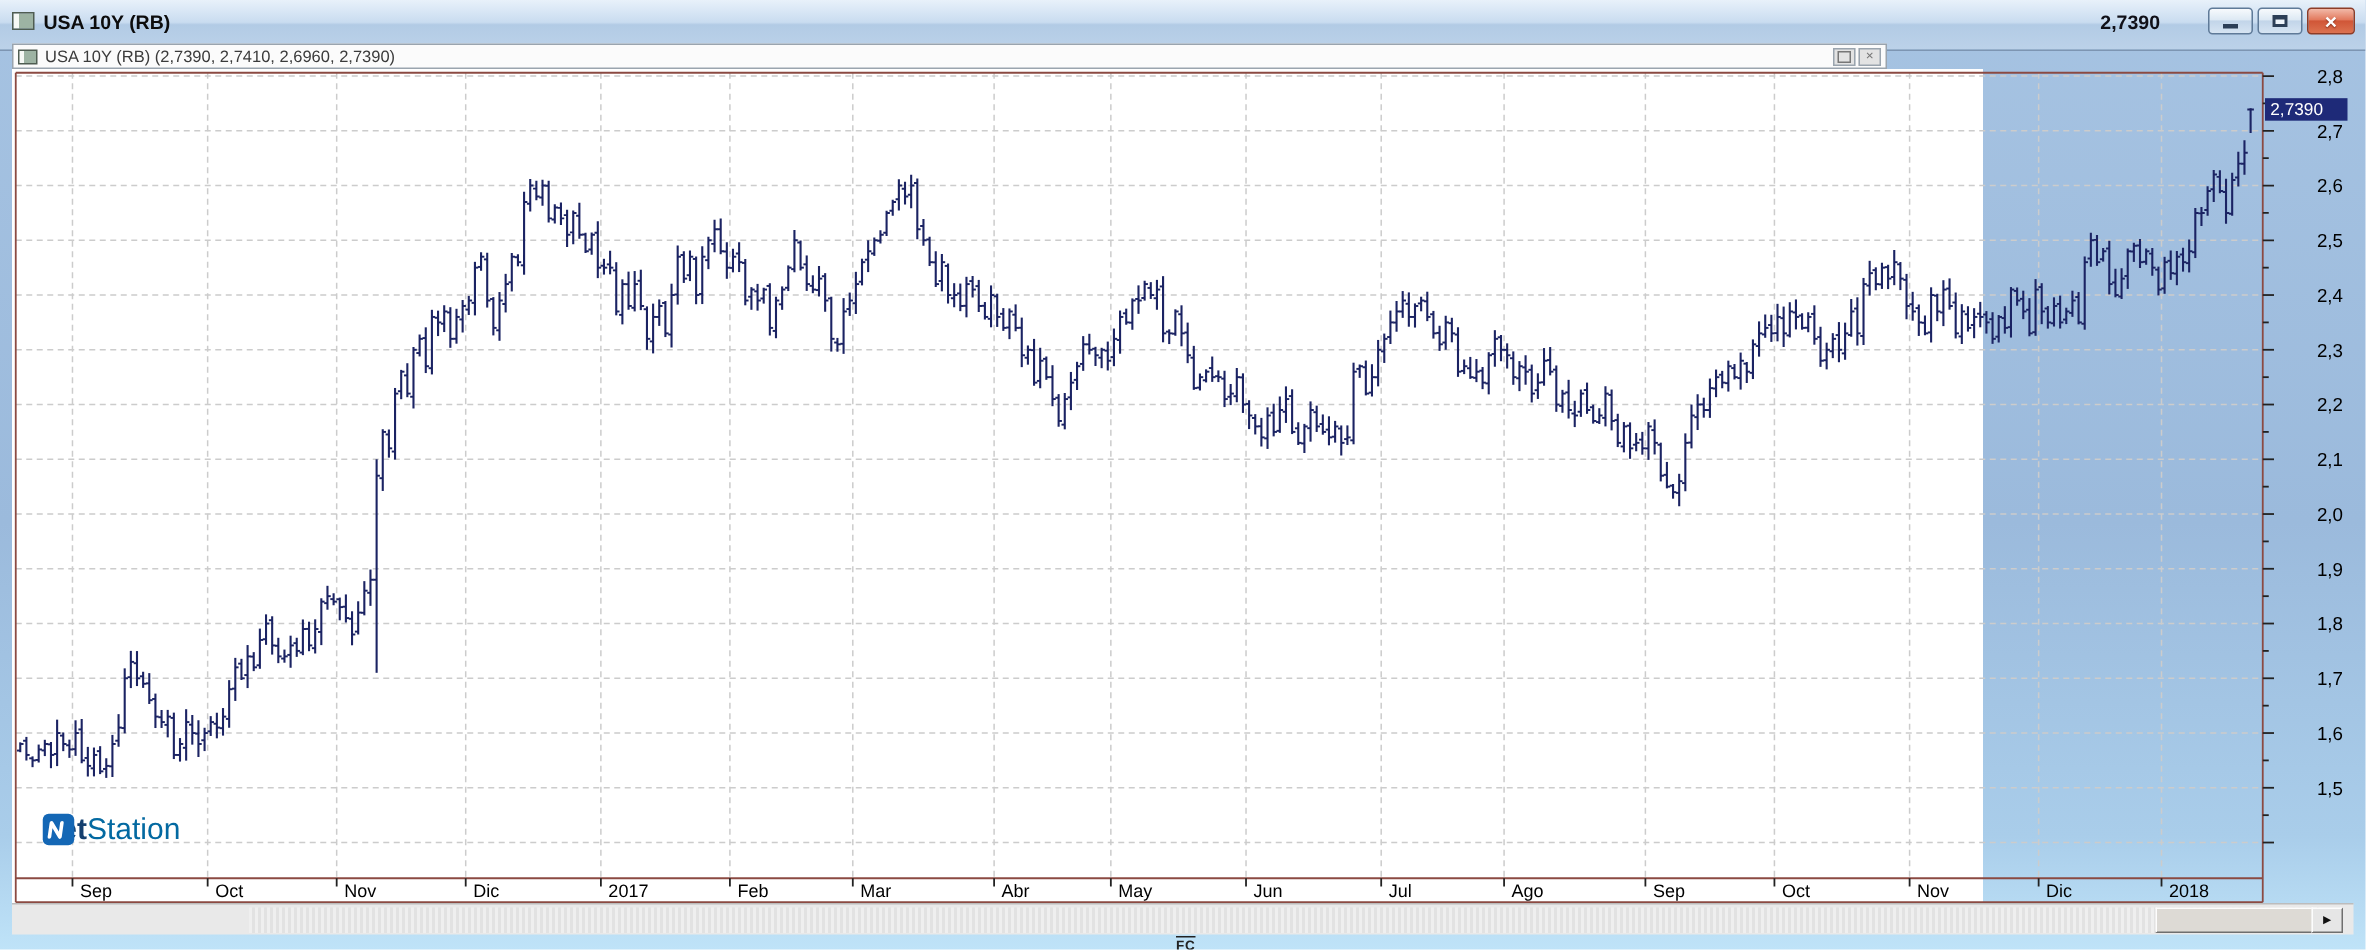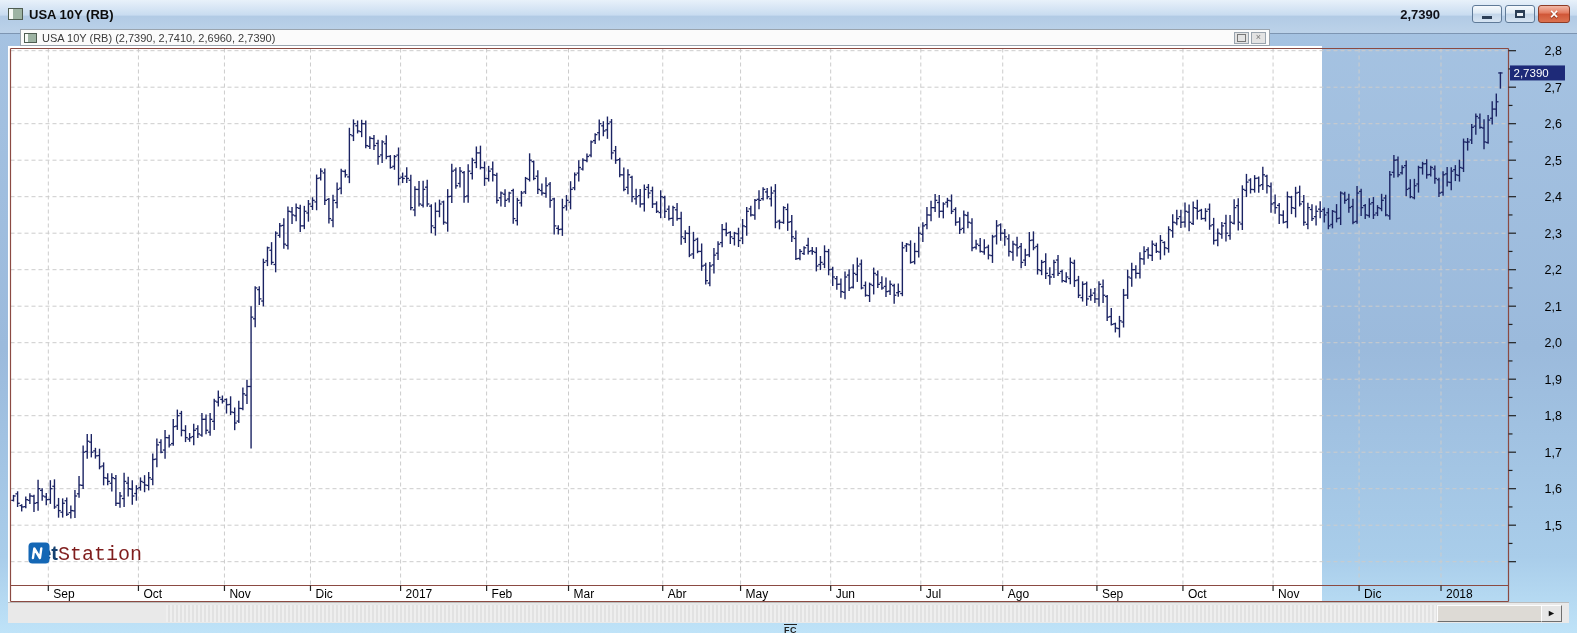--- a/index.html
+++ b/index.html
@@ -33,42 +33,42 @@
     width:32px;border-color:#8d3c27;
     background:linear-gradient(180deg,#f2b9a8 0%,#e2795d 45%,#d05637 50%,#dc7250 100%);
   }
   .glyph-min{width:10px;height:3px;background:#2c3f57;margin-top:6px;}
   .glyph-max{width:10px;height:8px;border:2px solid #2c3f57;border-top-width:3px;box-sizing:border-box;background:#eef4fa;}
   .glyph-close{color:#fff;font-size:14px;font-weight:bold;line-height:14px;text-shadow:0 1px 1px #7c2714;}
   
   .quotebar{
     position:absolute;left:8px;top:29px;width:1250px;height:17px;box-sizing:border-box;
     background:#fbfbfb;border:1px solid #9aa4ae;
-    display:flex;align-items:center;margin-left:12px;
+    display:flex;align-items:center;
   }
   .doc-icon{
     width:13px;height:10px;margin:0 5px 0 3px;flex:none;
     border:1px solid #4f5d52;box-sizing:border-box;
     background:linear-gradient(90deg,#f6f9f6 0 3px,#9db3a3 3px);
   }
   .quote-text{font-size:11px;color:#3b3b3b;white-space:nowrap;}
   .quote-icons{margin-left:auto;display:flex;gap:2px;margin-right:3px;}
   .mini-btn{
     width:15px;height:12px;border:1px solid #9aa4ae;background:#e3e3e3;box-sizing:border-box;
     display:flex;align-items:center;justify-content:center;color:#777;font-size:9px;line-height:9px;padding:0;
   }
   .mini-box{width:7px;height:6px;border:1px solid #777;}
   
   .chart-panel{position:absolute;left:8px;top:46px;width:1314px;height:556px;background:#fff;}
   .chart-panel svg{position:absolute;left:0;top:0;}
   
   .logo{position:absolute;left:20px;top:496px;display:flex;align-items:center;gap:6px;}
   .logo-text{font-size:20px;letter-spacing:0;}
   .logo-net{font-weight:bold;color:#15406f;}
-  .logo-station{color:#7f1d1d;font-family:Liberation Mono, monospace;}
+  .logo-station{color:#0369a1;}
   
   .bottombar{
     position:absolute;left:8px;top:602px;width:1561px;height:21px;
     background:#e9e9e9;border-top:1px solid #bcbcbc;box-sizing:border-box;
     display:flex;align-items:center;
   }
   .tool{
     width:20px;height:18px;flex:none;display:flex;align-items:center;justify-content:center;
     background:transparent;border:1px solid transparent;padding:0;box-sizing:border-box;
   }

